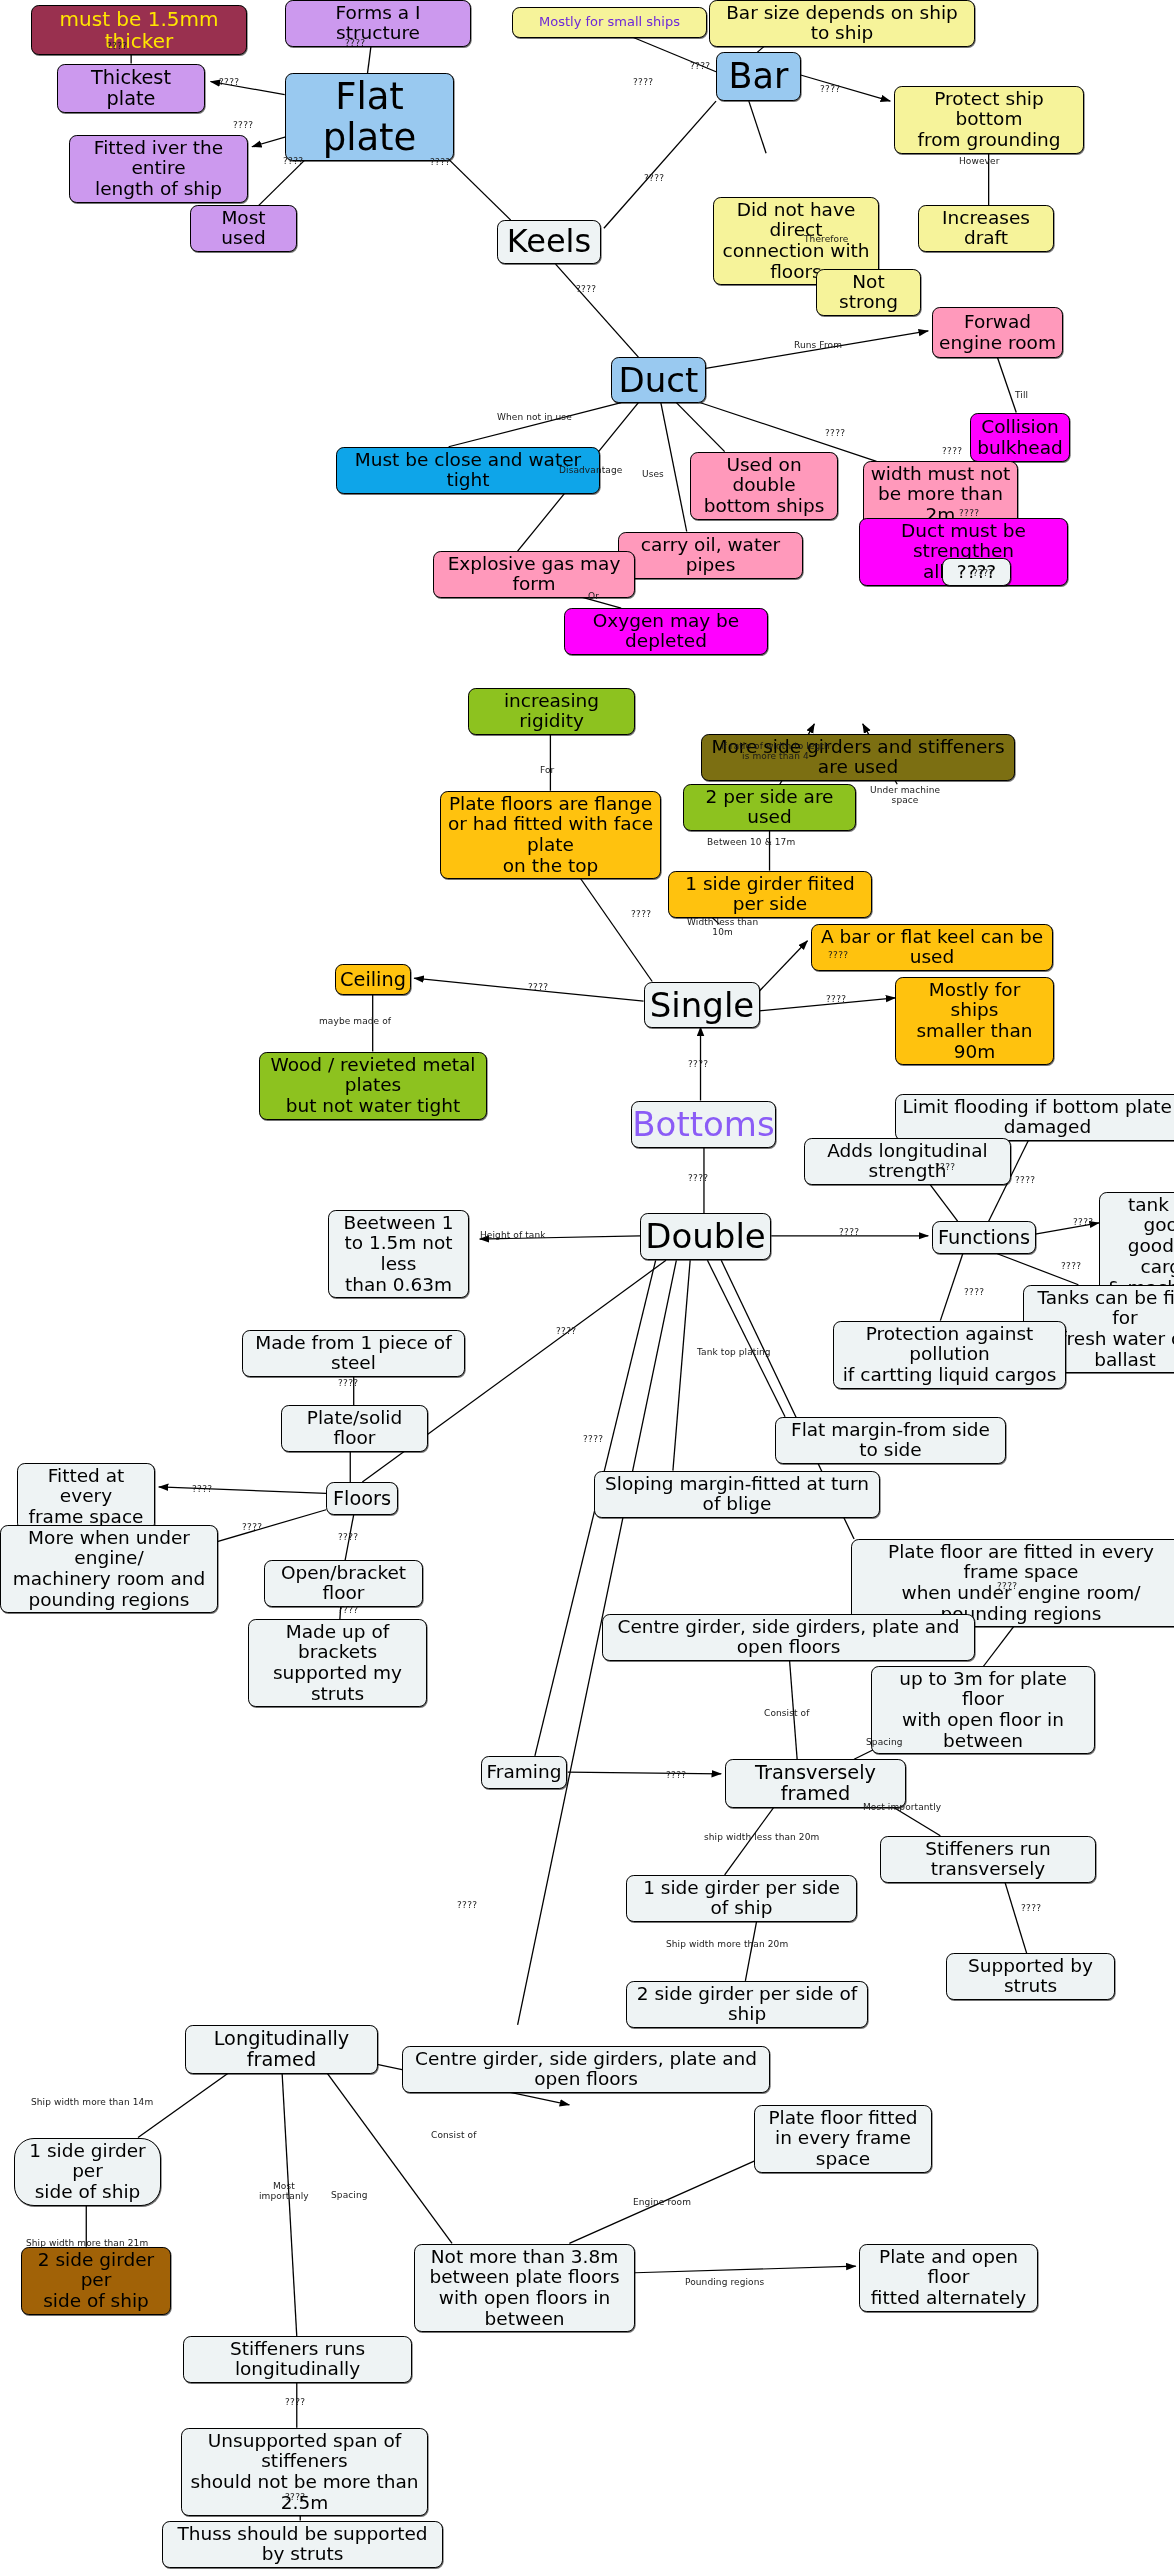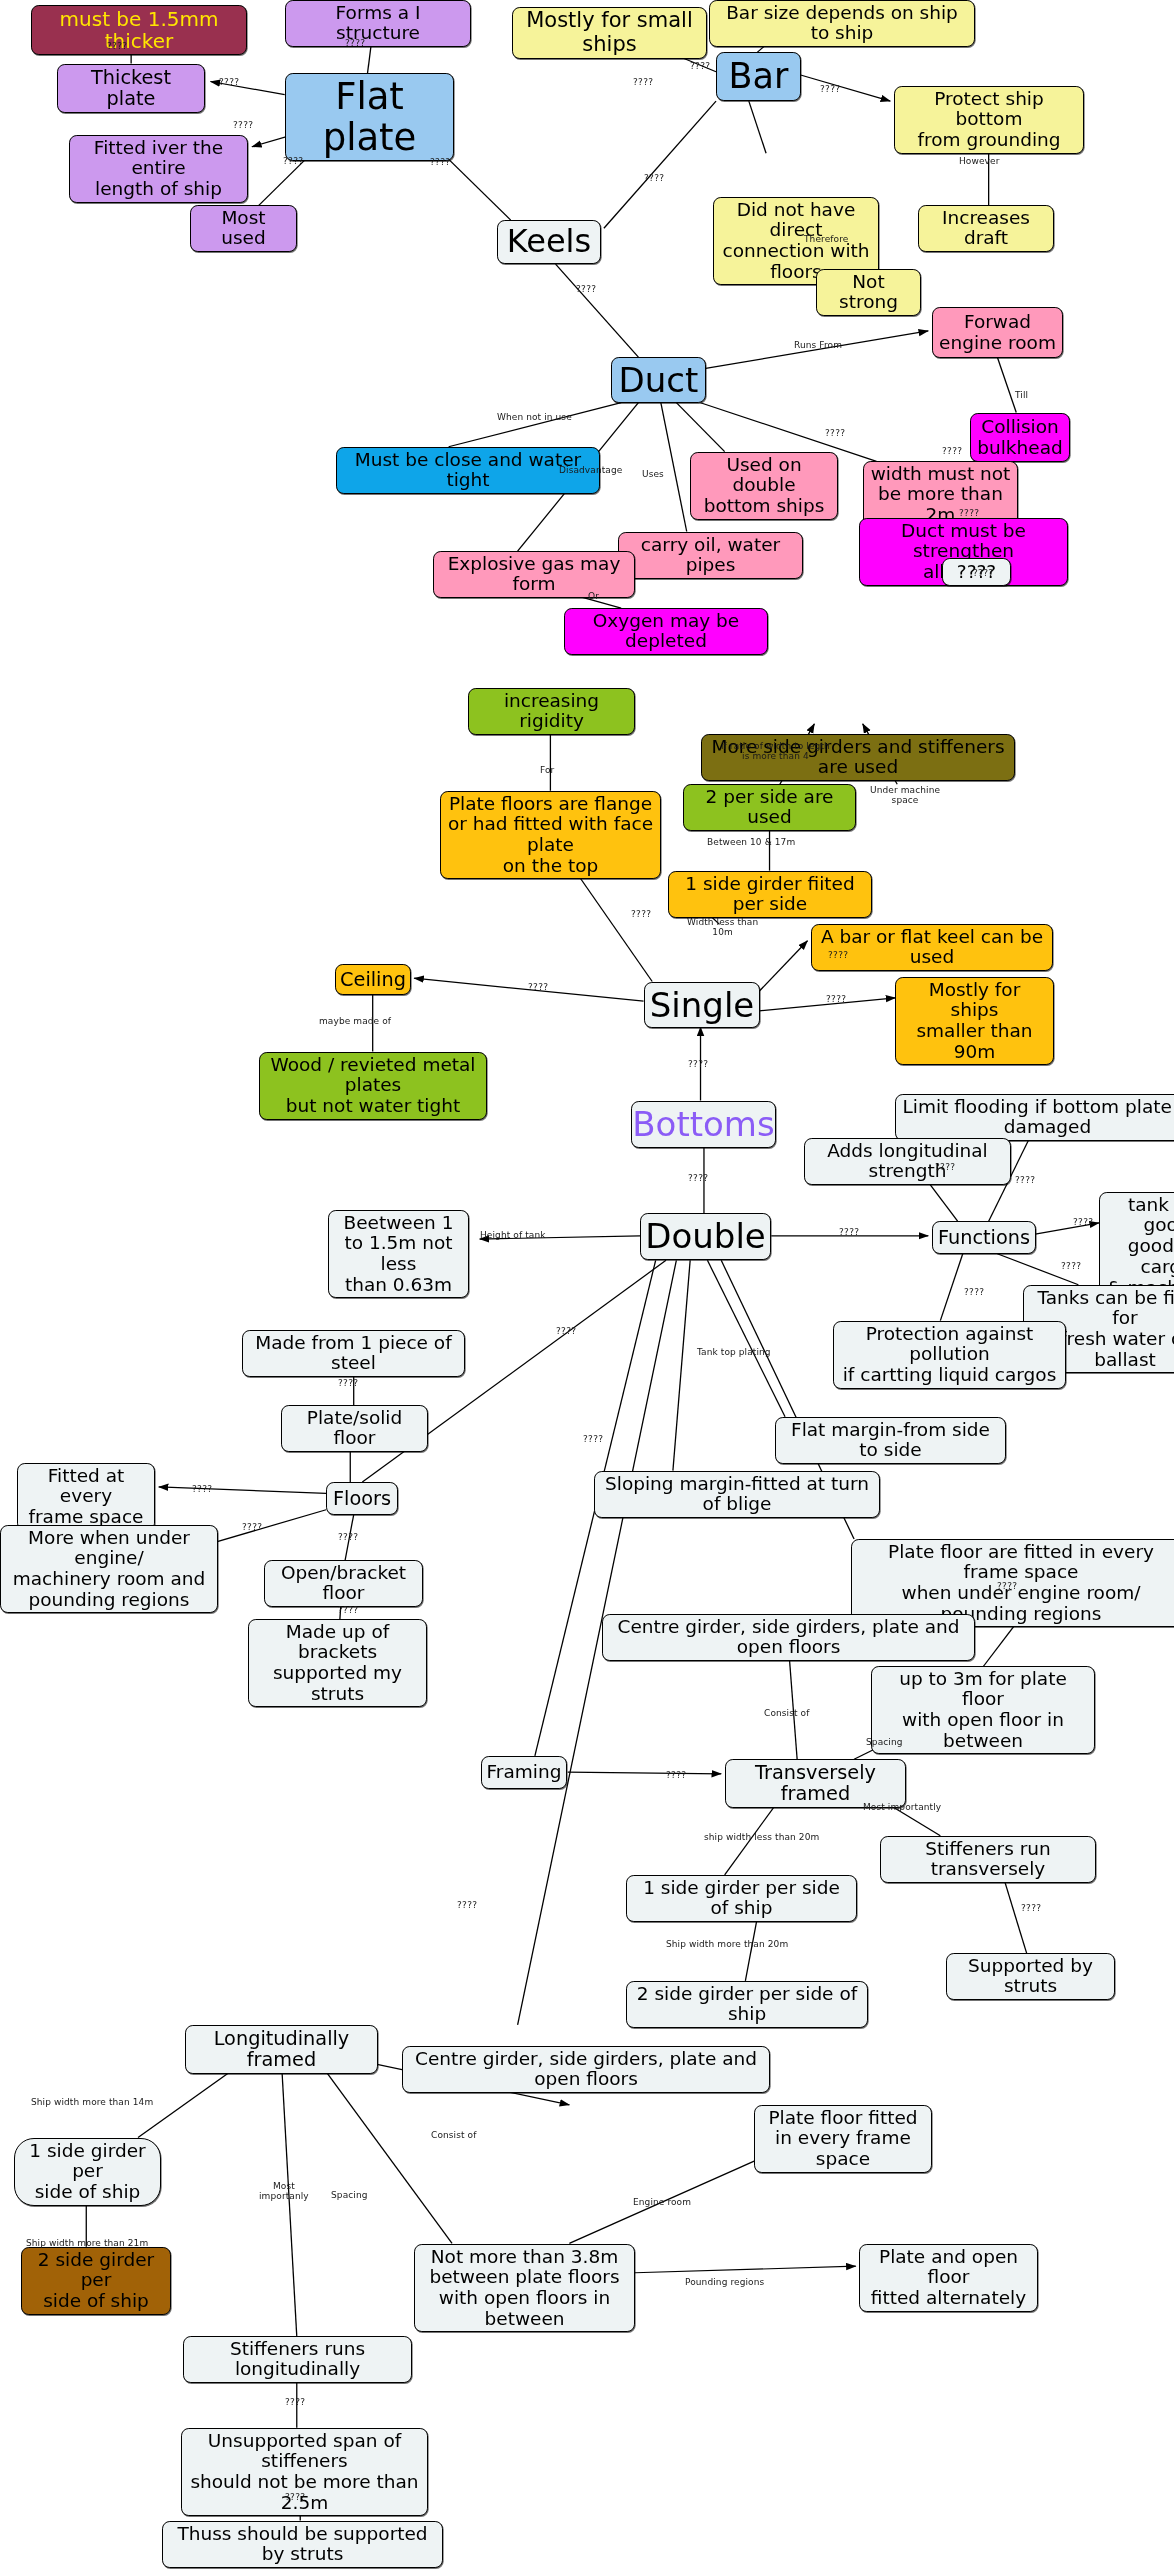--- a/index.html
+++ b/index.html
@@ -140,21 +140,21 @@
       <line x1="200" y1="1262" x2="330" y2="1291" marker-end="url(#ar)"></line>
       <line x1="330" y1="1376" x2="470" y2="1310"></line>
       <line x1="368" y1="1394" x2="496" y2="1390" marker-end="url(#ar)"></line>
       <line x1="172" y1="1453" x2="172" y2="1489"></line>
       <line x1="174" y1="1520" x2="174" y2="1546"></line>
     </g>
   </svg>
   <div id="nodes-layer">
       <div class="node" style="left: 31px; top: 4.9px; width: 216px; min-height: 36px; background: rgb(153, 48, 79); color: rgb(255, 230, 0); font-size: 20px;">must be 1.5mm thicker</div>
       <div class="node" style="left: 285px; top: 0px; width: 186px; min-height: 31px; background: rgb(204, 153, 238); color: rgb(0, 0, 0); font-size: 18.5px;">Forms a I structure</div>
-      <div class="node" style="left: 512px; top: 6.5px; width: 195px; min-height: 31px; background: rgb(246, 243, 154); color: #000000; font-size: 21px;">Mostly for small ships</div>
+      <div class="node" style="left: 512px; top: 6.5px; width: 195px; min-height: 31px; background: rgb(246, 243, 154); color: #6d28d9; font-size: 13px;">Mostly for small ships</div>
       <div class="node" style="left: 709px; top: 0px; width: 266px; min-height: 31px; background: rgb(246, 243, 154); color: rgb(0, 0, 0); font-size: 18.5px;">Bar size depends on ship to ship</div>
       <div class="node" style="left: 57px; top: 64px; width: 148px; min-height: 34px; background: rgb(204, 153, 238); color: rgb(0, 0, 0); font-size: 19.3px;">Thickest plate</div>
       <div class="node" style="left: 285px; top: 73px; width: 169px; min-height: 54px; background: rgb(153, 201, 240); color: rgb(0, 0, 0); font-size: 37px;">Flat plate</div>
       <div class="node" style="left: 716px; top: 52px; width: 85px; min-height: 49px; background: rgb(153, 201, 240); color: rgb(0, 0, 0); font-size: 35px;">Bar</div>
       <div class="node" style="left: 894px; top: 86px; width: 190px; min-height: 51px; background: rgb(246, 243, 154); color: rgb(0, 0, 0); font-size: 18.5px;">Protect ship bottom
 from grounding</div>
       <div class="node" style="left: 69px; top: 135px; width: 179px; min-height: 51px; background: rgb(204, 153, 238); color: rgb(0, 0, 0); font-size: 18.5px;">Fitted iver the entire
 length of ship</div>
       <div class="node" style="left: 713px; top: 153px; width: 166px; min-height: 67px; background: rgb(246, 243, 154); color: rgb(0, 0, 0); font-size: 18.5px; margin-top: 44px;">Did not have direct
 connection with

